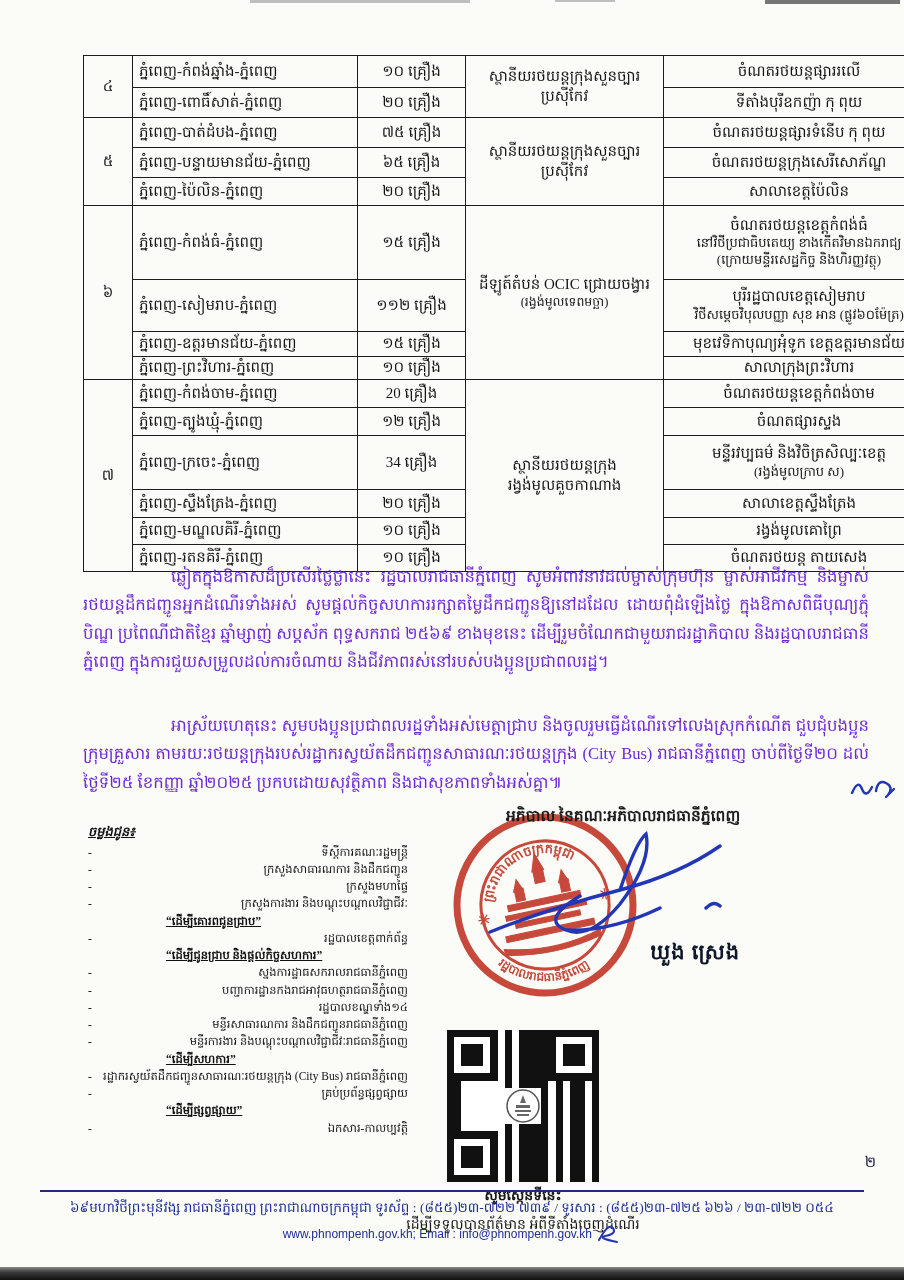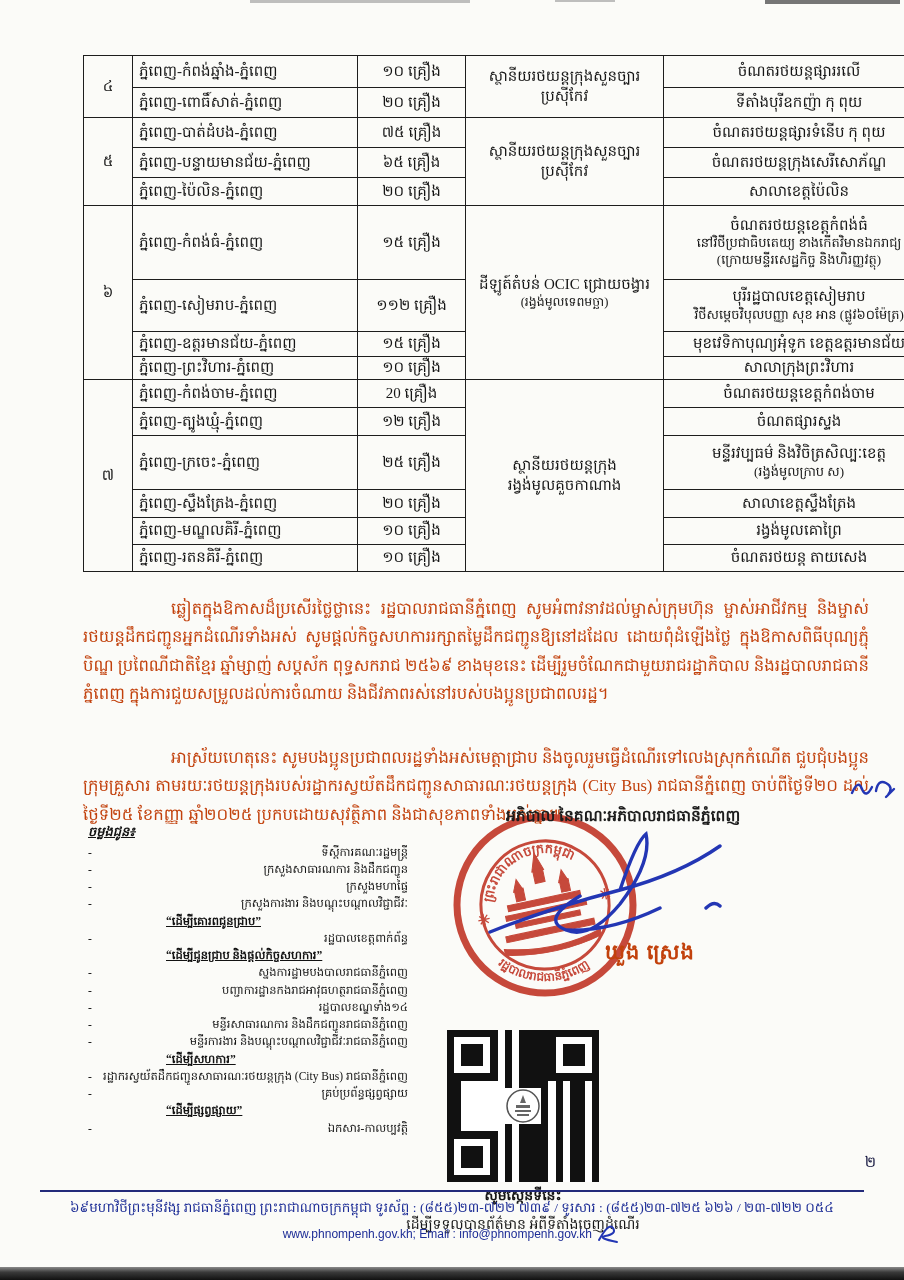--- a/index.html
+++ b/index.html
@@ -19,31 +19,31 @@
   td.c-no{width:36px;text-align:center;font-size:16px;}
   td.c-route{width:212px;text-align:left;}
   td.c-qty{width:95px;text-align:center;}
   td.c-station{width:185px;text-align:center;}
   td.c-dest{width:258px;text-align:center;font-size:14px;}
   .sub{display:block;font-size:12.5px;}
   .ln{display:block;}
 
   
   .para{position:absolute;left:83px;width:786px;text-align:justify;
-    font-size:16.5px;line-height:1.72;text-indent:88px;color:#c2410c;margin-top:32px;}
+    font-size:16.5px;line-height:1.72;text-indent:88px;color:#6d28d9;}
   #para1{top:563px;}
   #para2{top:712px;}
 
   
   .sig-title{position:absolute;left:470px;top:806px;width:370px;font-weight:bold;
     font-size:15.5px;color:#1c1c1c;z-index:3;margin-left:36px;}
   .stamp{position:absolute;left:452px;top:812px;width:186px;height:186px;z-index:2;opacity:.92;}
   .sig-ink{position:absolute;left:470px;top:812px;width:290px;height:150px;z-index:4;}
-  .sig-name{position:absolute;left:560px;top:938px;width:180px;text-align:center;
-    font-weight:bold;font-size:21px;color:#c2410c;z-index:5;letter-spacing:1px;}
+  .sig-name{position:absolute;left:560px;top:938px;width:180px;text-align:right;
+    font-weight:bold;font-size:21px;color:#0f172a;z-index:5;letter-spacing:1px;}
   .pen-mark{position:absolute;z-index:5;}
 
   
   .cc{position:absolute;left:88px;top:822px;width:320px;font-size:11.5px;line-height:1.5;color:#121212;}
   .cc-header{font-weight:bold;font-style:italic;text-decoration:underline;font-size:13px;margin-bottom:2px;}
   .cc-item{padding-left:10px;position:relative;text-align:right;}
   .cc-item::before{content:"- ";position:absolute;left:0;}
   .cc-note{padding-left:78px;font-weight:bold;}
   .cc-note .q{text-decoration:underline;}
 
@@ -146,21 +146,21 @@
       </td>
       <td class="c-dest">ចំណតរថយន្តខេត្តកំពង់ចាម</td>
     </tr>
     <tr style="height:28px;">
       <td class="c-route">ភ្នំពេញ-ត្បូងឃ្មុំ-ភ្នំពេញ</td>
       <td class="c-qty">១២ គ្រឿង</td>
       <td class="c-dest">ចំណតផ្សារស្ទង</td>
     </tr>
     <tr style="height:54px;">
       <td class="c-route">ភ្នំពេញ-ក្រចេះ-ភ្នំពេញ</td>
-      <td class="c-qty">២៥ គ្រឿង</td>
+      <td class="c-qty">34 គ្រឿង</td>
       <td class="c-dest">
         <span class="ln">មន្ទីរវប្បធម៌ និងវិចិត្រសិល្បៈខេត្ត</span>
         <span class="ln" style="font-size:13px;">(រង្វង់មូលក្រាប ស)</span>
       </td>
     </tr>
     <tr style="height:28px;">
       <td class="c-route">ភ្នំពេញ-ស្ទឹងត្រែង-ភ្នំពេញ</td>
       <td class="c-qty">២០ គ្រឿង</td>
       <td class="c-dest">សាលាខេត្តស្ទឹងត្រែង</td>
     </tr>
@@ -227,21 +227,21 @@
 
   <div class="cc">
     <div class="cc-header">ចម្លងជូន៖</div>
     <div class="cc-item">ទីស្តីការគណៈរដ្ឋមន្ត្រី</div>
     <div class="cc-item">ក្រសួងសាធារណការ និងដឹកជញ្ជូន</div>
     <div class="cc-item">ក្រសួងមហាផ្ទៃ</div>
     <div class="cc-item">ក្រសួងការងារ និងបណ្តុះបណ្តាលវិជ្ជាជីវៈ</div>
     <div class="cc-note"><span class="q">“ដើម្បីគោរពជូនជ្រាប”</span></div>
     <div class="cc-item">រដ្ឋបាលខេត្តពាក់ព័ន្ធ</div>
     <div class="cc-note"><span class="q">“ដើម្បីជូនជ្រាប និងផ្តល់កិច្ចសហការ”</span></div>
-    <div class="cc-item">ស្នងការដ្ឋាមបងបាលរាជធានីភ្នំពេញ</div>
+    <div class="cc-item">ស្នងការដ្ឋាធសករាលរាជធានីភ្នំពេញ</div>
     <div class="cc-item">បញ្ជាការដ្ឋានកងរាជអាវុធហត្ថរាជធានីភ្នំពេញ</div>
     <div class="cc-item">រដ្ឋបាលខណ្ឌទាំង១៤</div>
     <div class="cc-item">មន្ទីរសាធារណការ និងដឹកជញ្ជូនរាជធានីភ្នំពេញ</div>
     <div class="cc-item">មន្ទីរការងារ និងបណ្តុះបណ្តាលវិជ្ជាជីវៈរាជធានីភ្នំពេញ</div>
     <div class="cc-note"><span class="q">“ដើម្បីសហការ”</span></div>
     <div class="cc-item">រដ្ឋាករស្វយ័តដឹកជញ្ជូនសាធារណៈរថយន្តក្រុង (City Bus) រាជធានីភ្នំពេញ</div>
     <div class="cc-item">គ្រប់ប្រព័ន្ធផ្សព្វផ្សាយ</div>
     <div class="cc-note"><span class="q">“ដើម្បីផ្សព្វផ្សាយ”</span></div>
     <div class="cc-item">ឯកសារ-កាលប្បវត្តិ</div>
   </div>

